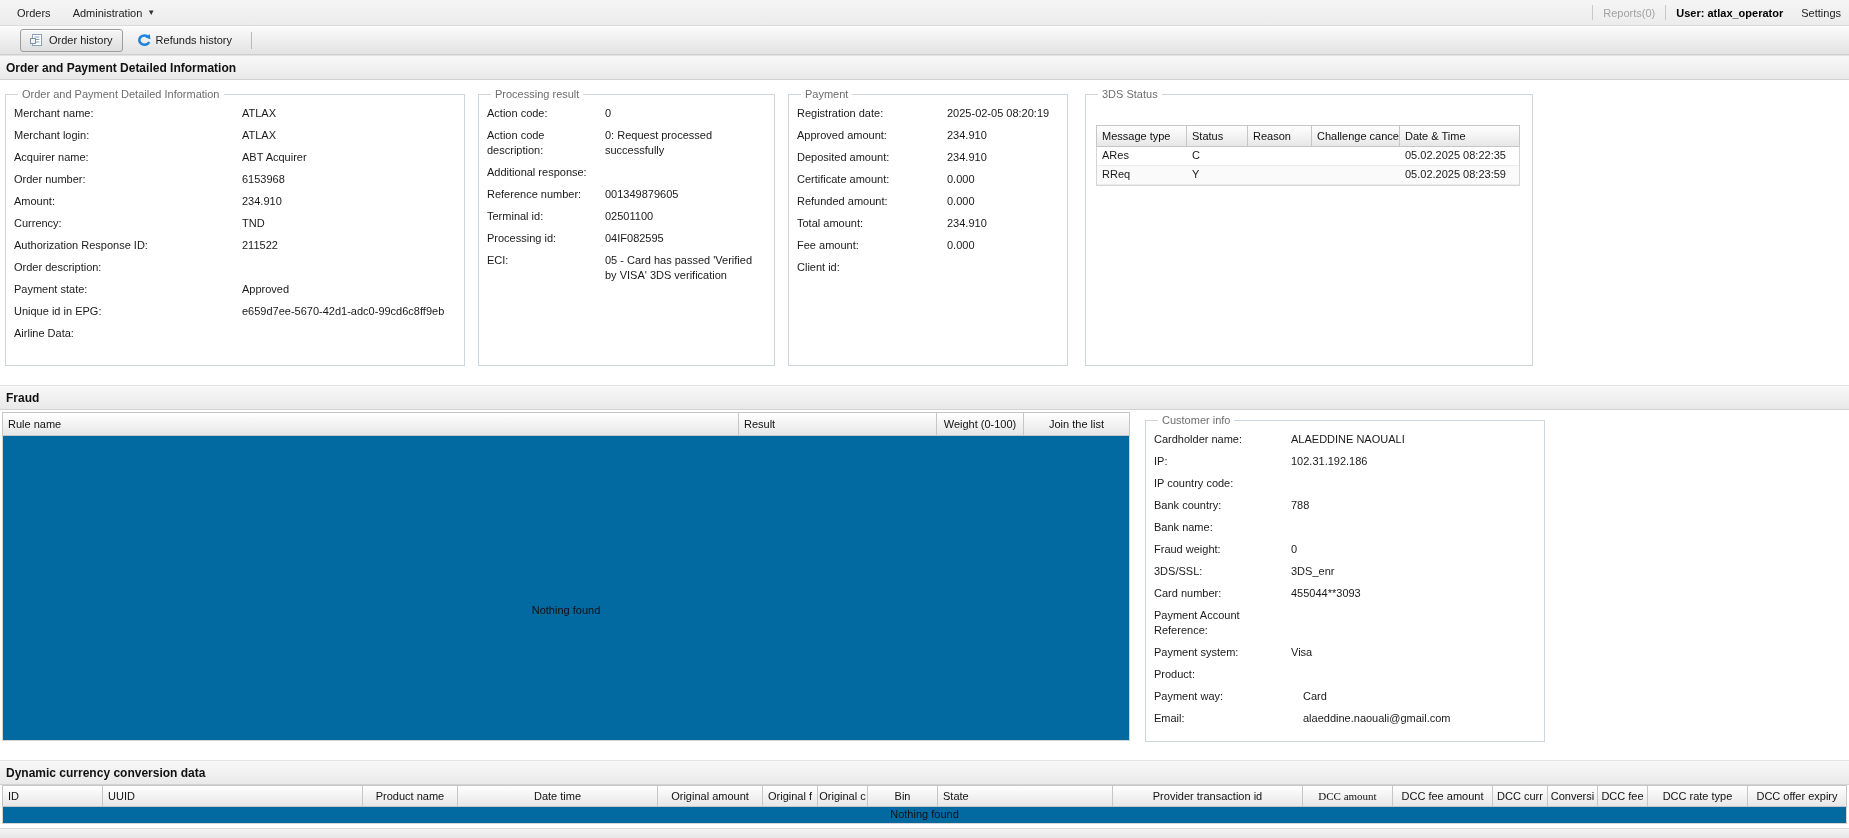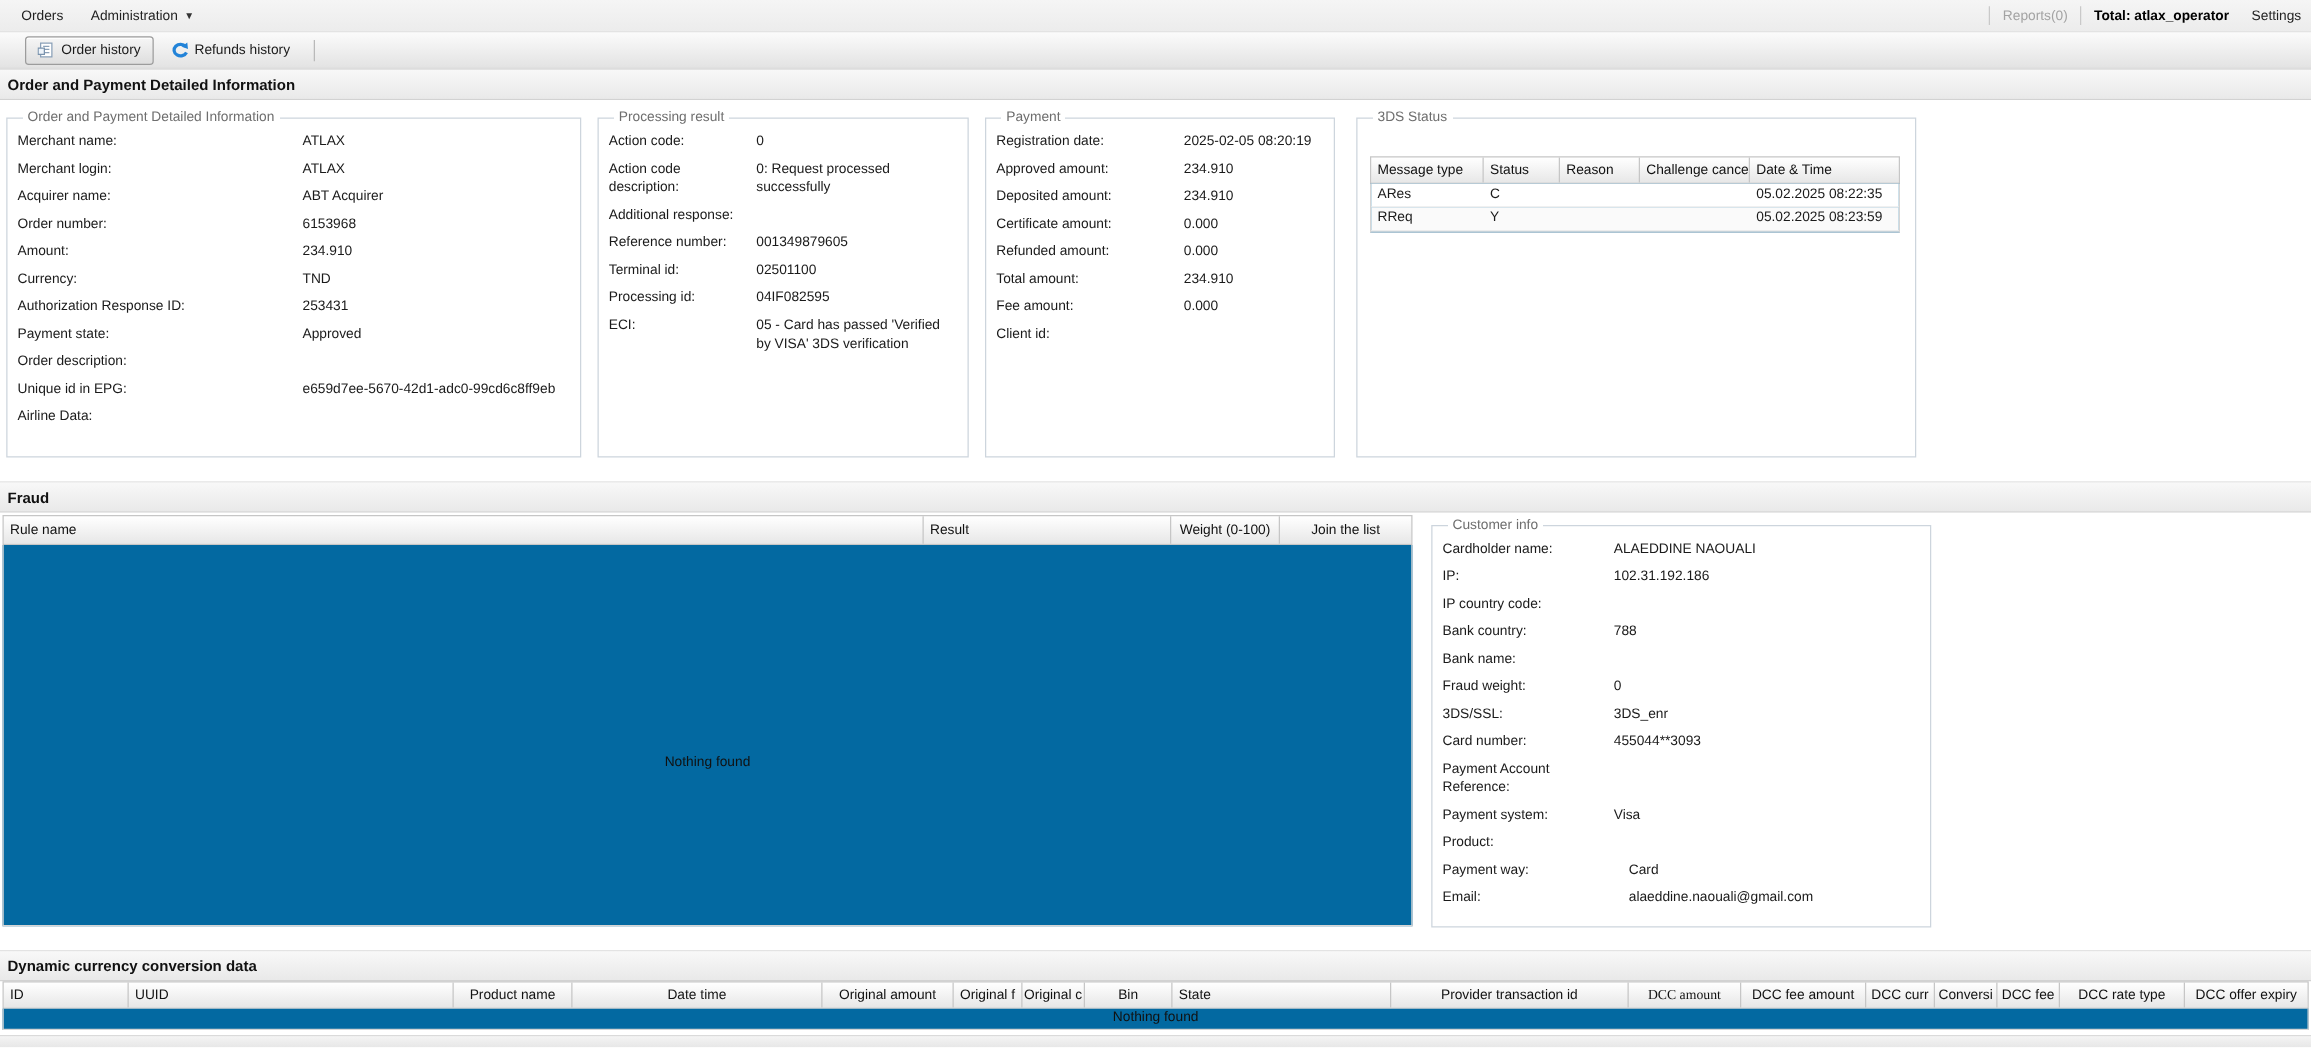--- a/index.html
+++ b/index.html
@@ -116,21 +116,21 @@
   <div class="menubar">
     <div class="menu-item">Orders</div>
     <div class="menu-item">
       <span>Administration</span>
       <span class="caret">▼</span>
     </div>
     <div class="menubar-right">
       <span class="msep"></span>
       <span class="reports">Reports(0)</span>
       <span class="msep"></span>
-      <span class="user">Total: atlax_operator</span>
+      <span class="user">User: atlax_operator</span>
       <span class="settings">Settings</span>
     </div>
   </div>
 
   <div class="tabbar">
     <div class="tab active">
       <svg width="14" height="14" viewBox="0 0 14 14">
         <rect x="2.5" y="1.5" width="9" height="11" fill="#ffffff" stroke="#8aa0b8"></rect>
         <line x1="4.5" y1="4" x2="9.5" y2="4" stroke="#8aa0b8"></line>
         <line x1="4.5" y1="6.5" x2="9.5" y2="6.5" stroke="#8aa0b8"></line>
@@ -172,29 +172,29 @@
     <div class="frow">
         <div class="lbl">Amount:</div>
         <div class="val">234.910</div>
       </div>
     <div class="frow">
         <div class="lbl">Currency:</div>
         <div class="val">TND</div>
       </div>
     <div class="frow">
         <div class="lbl">Authorization Response ID:</div>
-        <div class="val">253431</div>
+        <div class="val">211522</div>
+      </div>
+    <div class="frow">
+        <div class="lbl">Order description:</div>
+        <div class="val"></div>
       </div>
     <div class="frow">
         <div class="lbl">Payment state:</div>
         <div class="val">Approved</div>
-      </div>
-    <div class="frow">
-        <div class="lbl">Order description:</div>
-        <div class="val"></div>
       </div>
     <div class="frow">
         <div class="lbl">Unique id in EPG:</div>
         <div class="val">e659d7ee-5670-42d1-adc0-99cd6c8ff9eb</div>
       </div>
     <div class="frow">
         <div class="lbl">Airline Data:</div>
         <div class="val"></div>
       </div>
   </fieldset>

